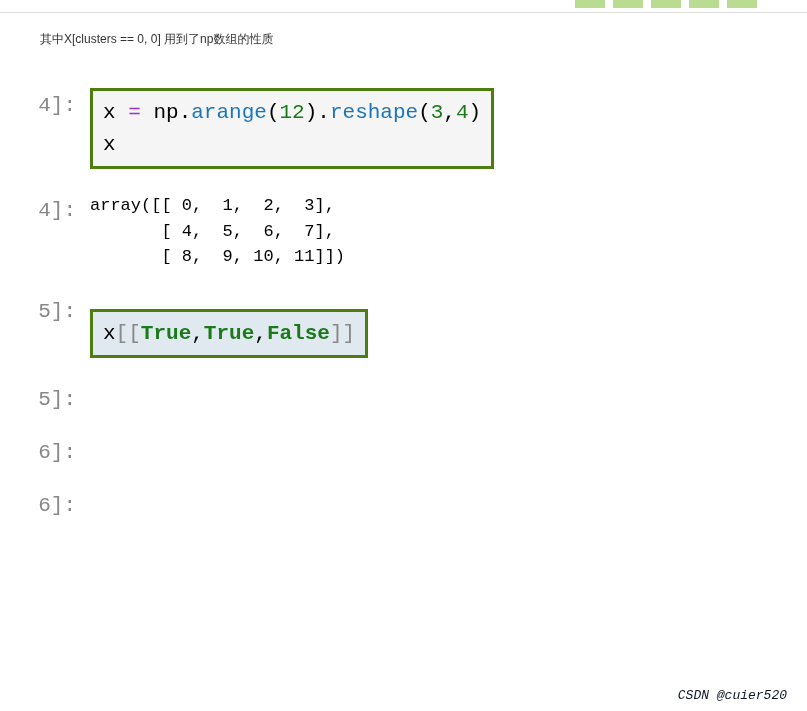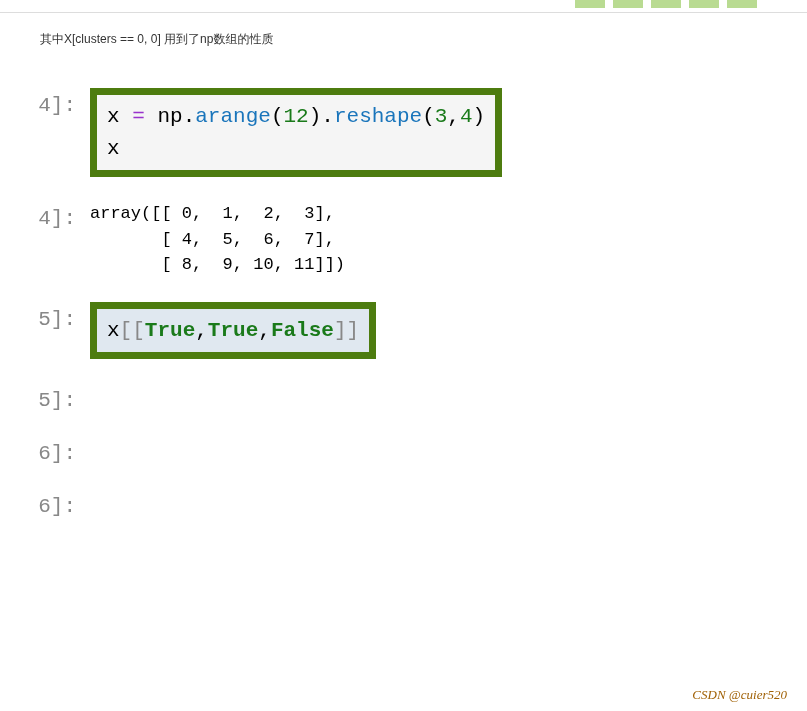--- a/index.html
+++ b/index.html
@@ -51,52 +51,53 @@
       width: 90px;
       text-align: right;
       color: #888;
       font-family: "Consolas", "Courier New", monospace;
       font-size: 21px;
       padding-top: 6px;
       padding-right: 14px;
     }
     .code-cell {
       background: #f5f5f5;
-      border: 7px solid #4d7c0f;
+      border: 3px solid #4d7c0f;
       padding: 6px 10px;
       font-family: "Consolas", "Courier New", monospace;
       font-size: 21px;
       line-height: 1.5;
       min-width: 200px;
     }
     .code-cell.selected {
       background: #e0e8f0;
+      margin-top: 15px;
     }
     .output-cell {
       font-family: "Consolas", "Courier New", monospace;
       font-size: 17px;
       line-height: 1.5;
       white-space: pre;
       color: #000;
     }
     .code-var { color: #000; }
     .code-op { color: #9933cc; }
     .code-module { color: #000; }
     .code-func { color: #1a75bb; }
     .code-num { color: #1a7a1a; }
     .code-bool { color: #1a7a1a; font-weight: bold; }
     .code-bracket-outer { color: #888; }
     .watermark {
       position: absolute;
       bottom: 8px;
       right: 20px;
       font-size: 13px;
-      color: #a16207;
+      color: #0f172a;
       font-style: italic;
-      font-family: Liberation Serif, serif;
+      font-family: Liberation Mono, monospace;
     }
   </style>
 </head>
 <body>
 
 <div class="green-blocks">
   <div class="green-block"></div>
   <div class="green-block"></div>
   <div class="green-block"></div>
   <div class="green-block"></div>

